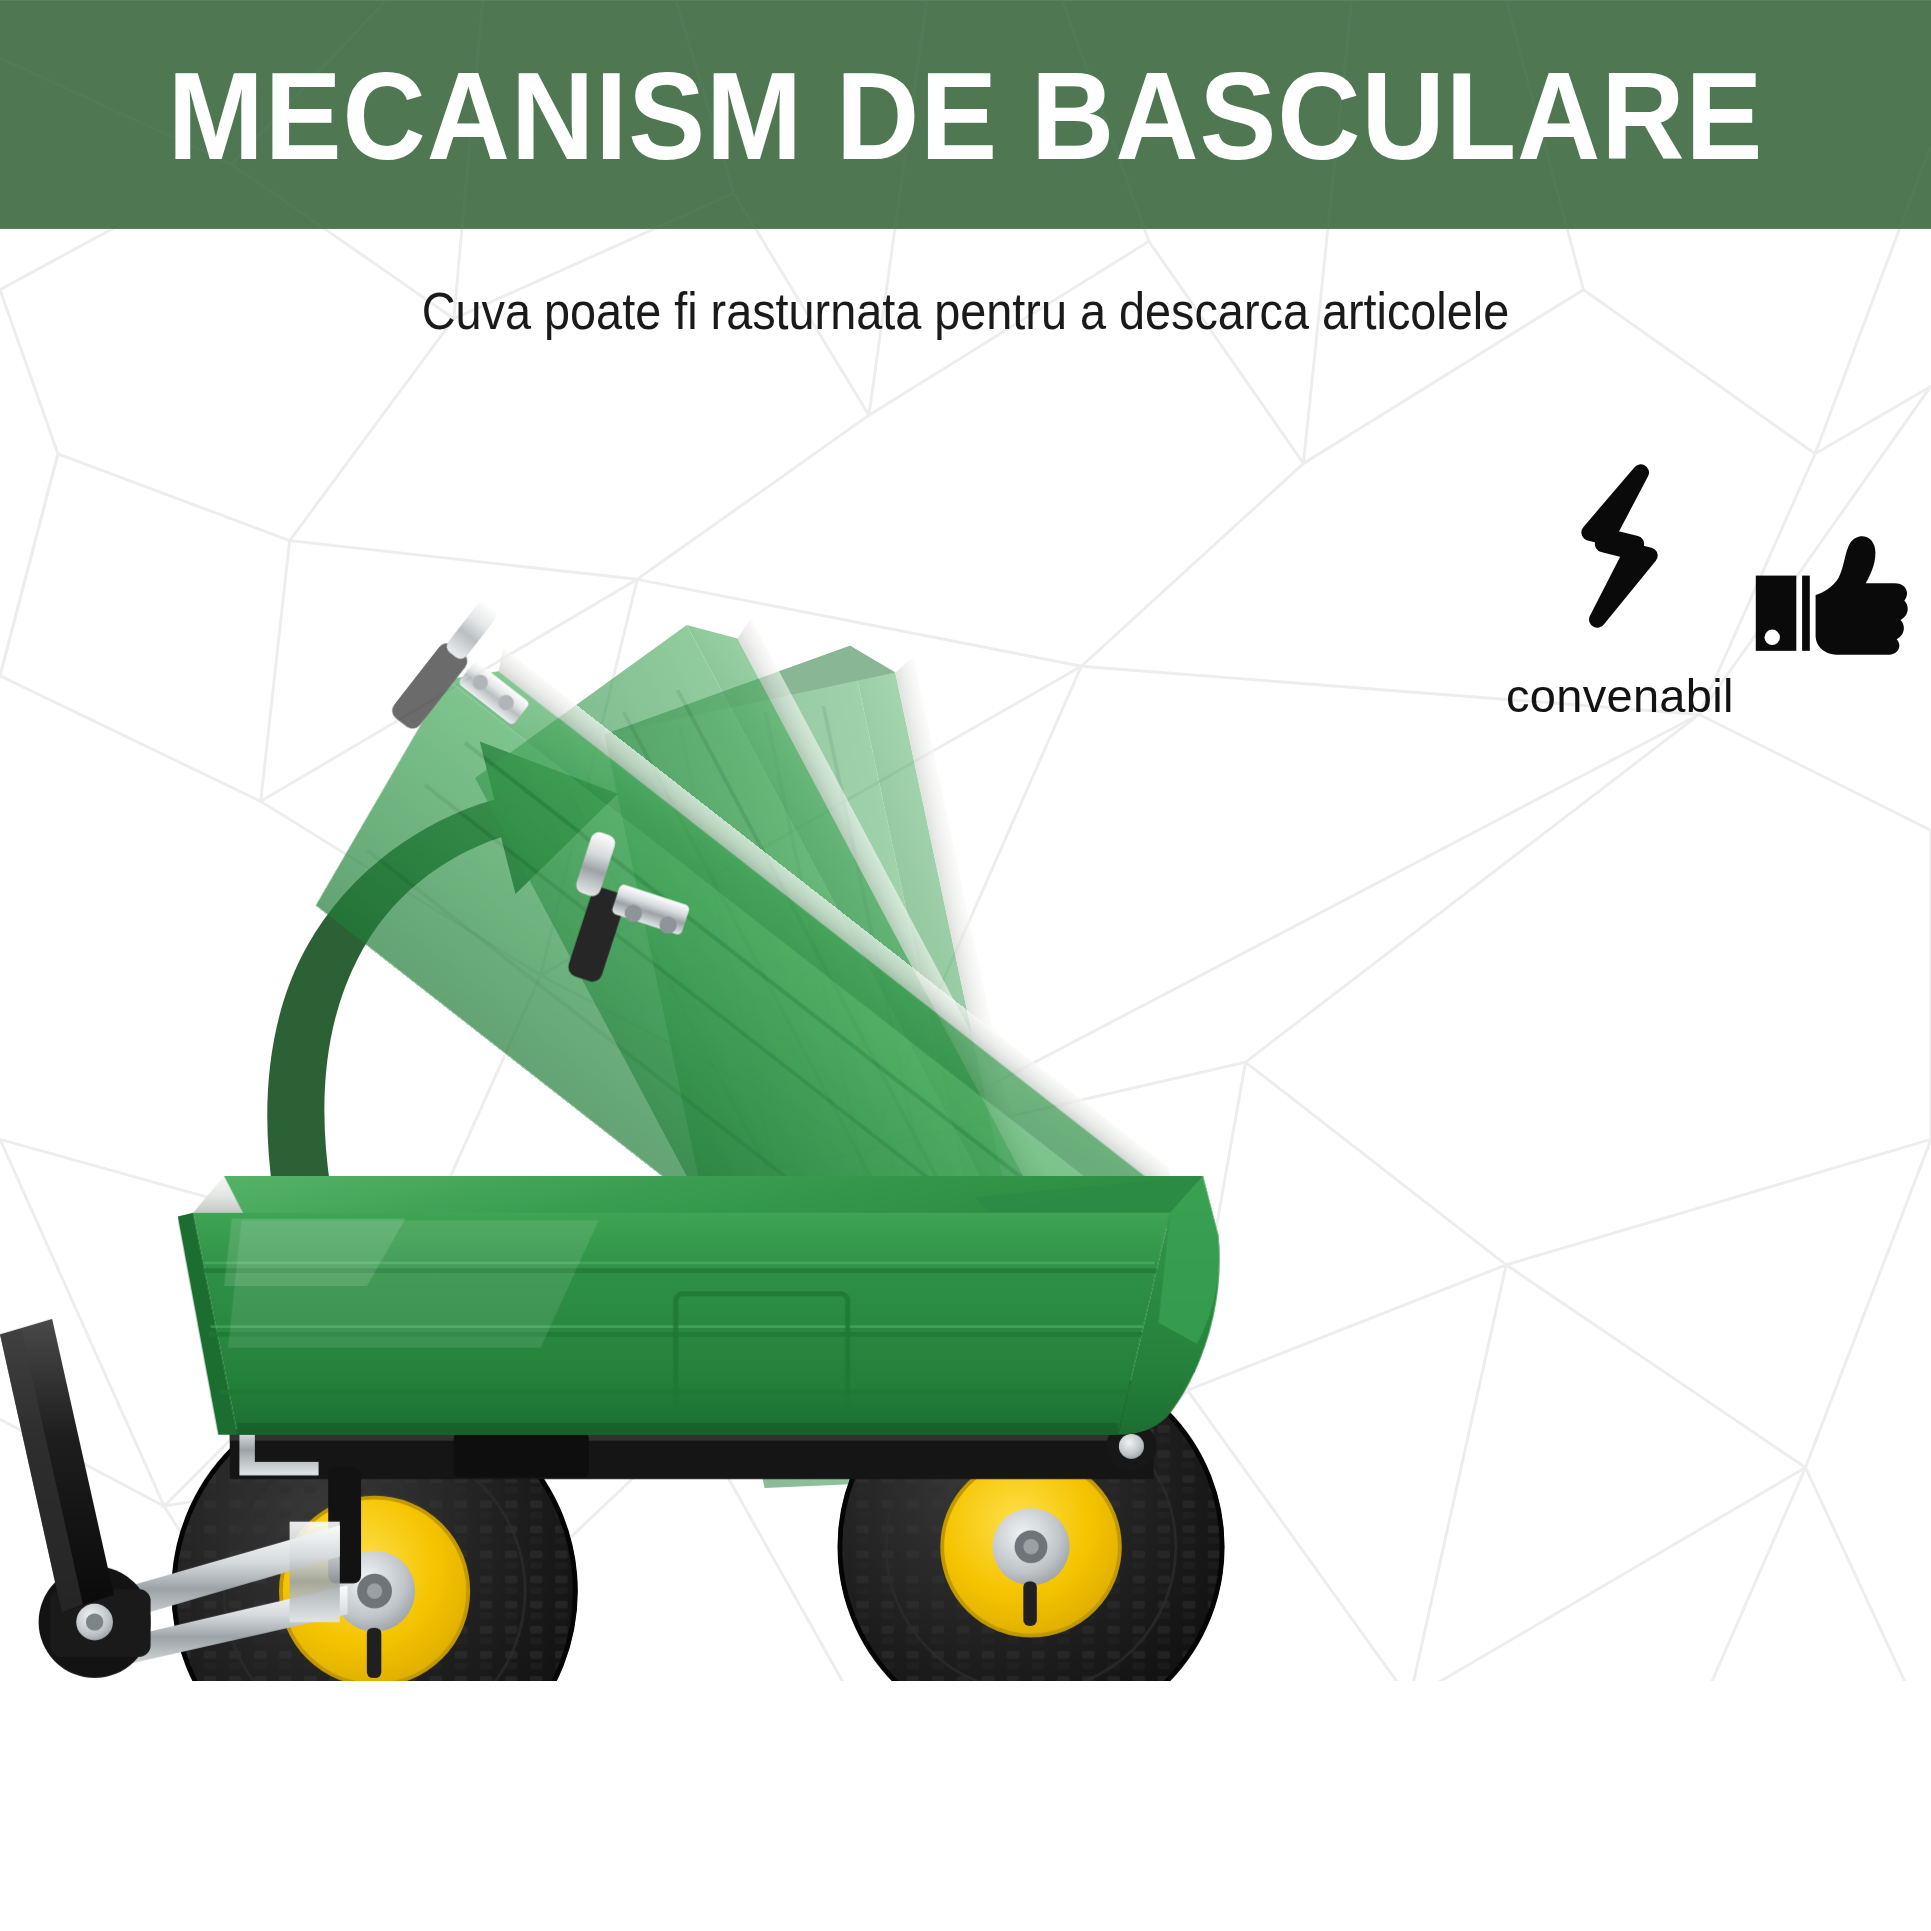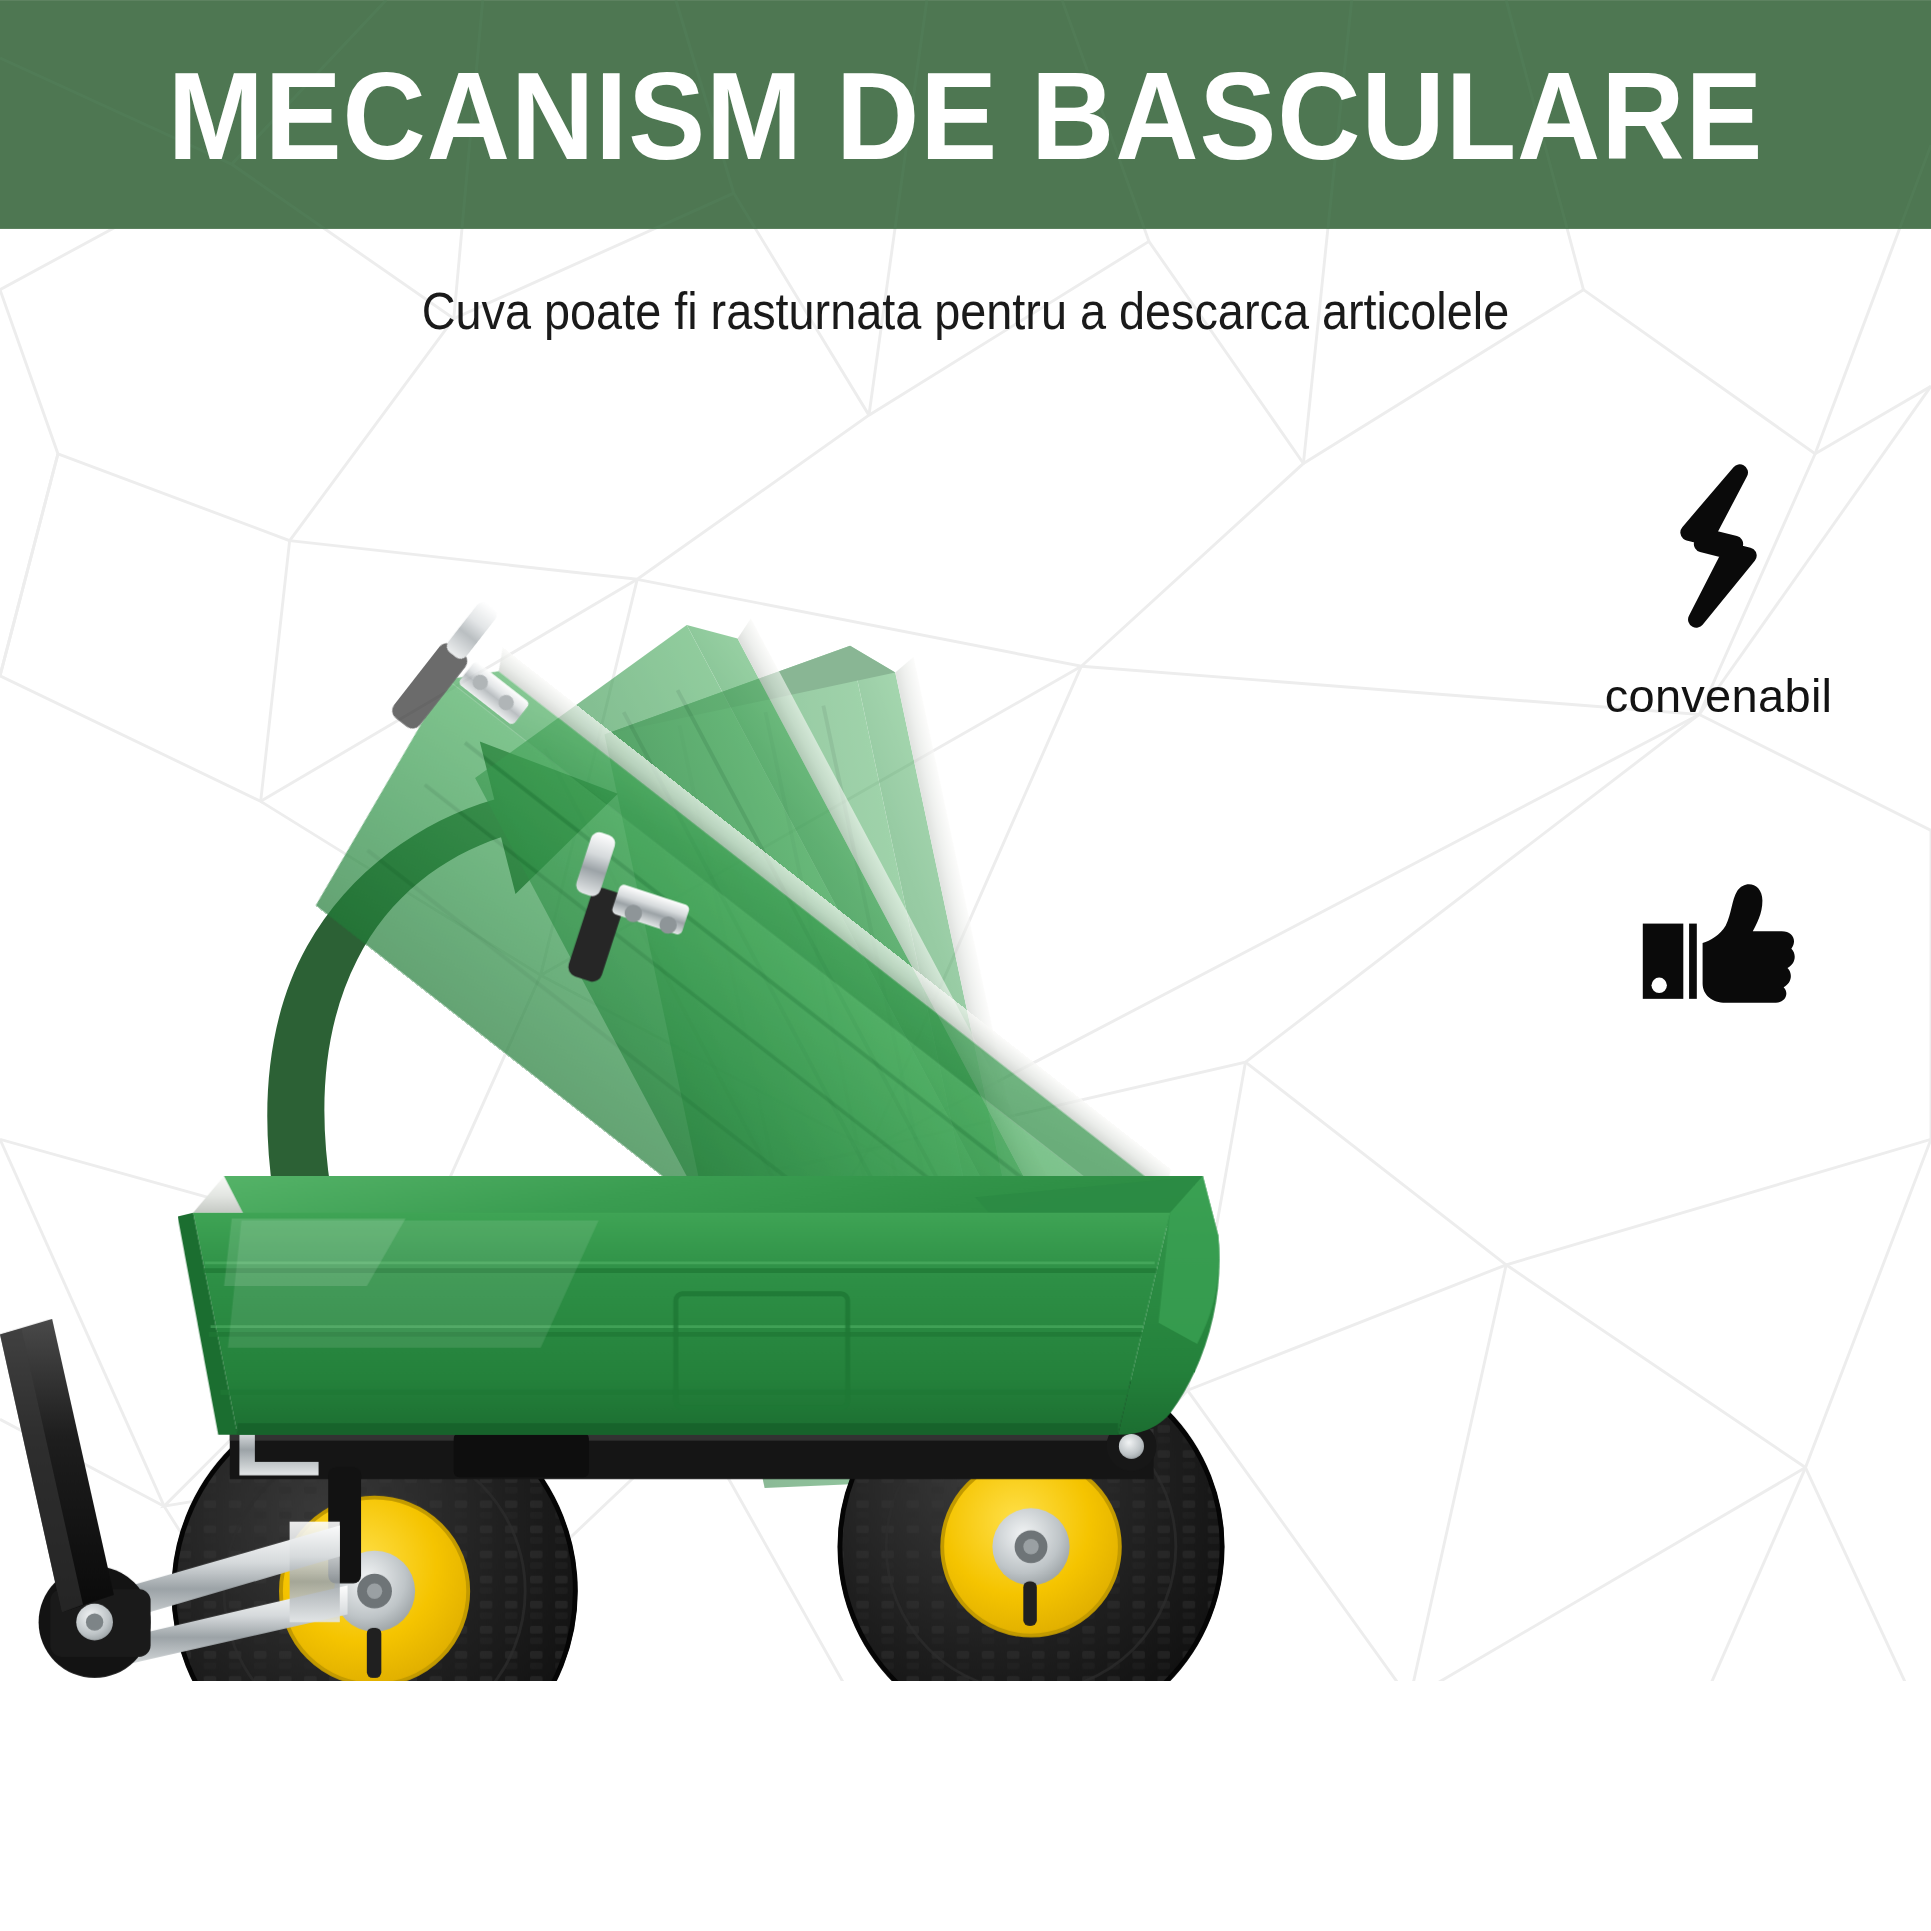--- a/index.html
+++ b/index.html
@@ -67,21 +67,21 @@
   #product-stage{
     position:absolute;left:0;top:367px;width:1506px;height:1506px;
     z-index:3;
   }
   #product-svg{position:absolute;left:0;top:0;width:1506px;height:1506px;}
 
   
   #feature-column{
     position:absolute;left:1506px;top:454px;width:425px;
     z-index:6;
-    display:flex;flex-direction:column;align-items:flex-end;
+    display:flex;align-items:flex-end;
   }
   .feature{
     width:425px;
     display:flex;flex-direction:column;align-items:center;
     margin-bottom:68px;
   }
   .feature-icon{
     width:174px;height:183px;
     display:flex;align-items:center;justify-content:center;
     margin-bottom:29px;

